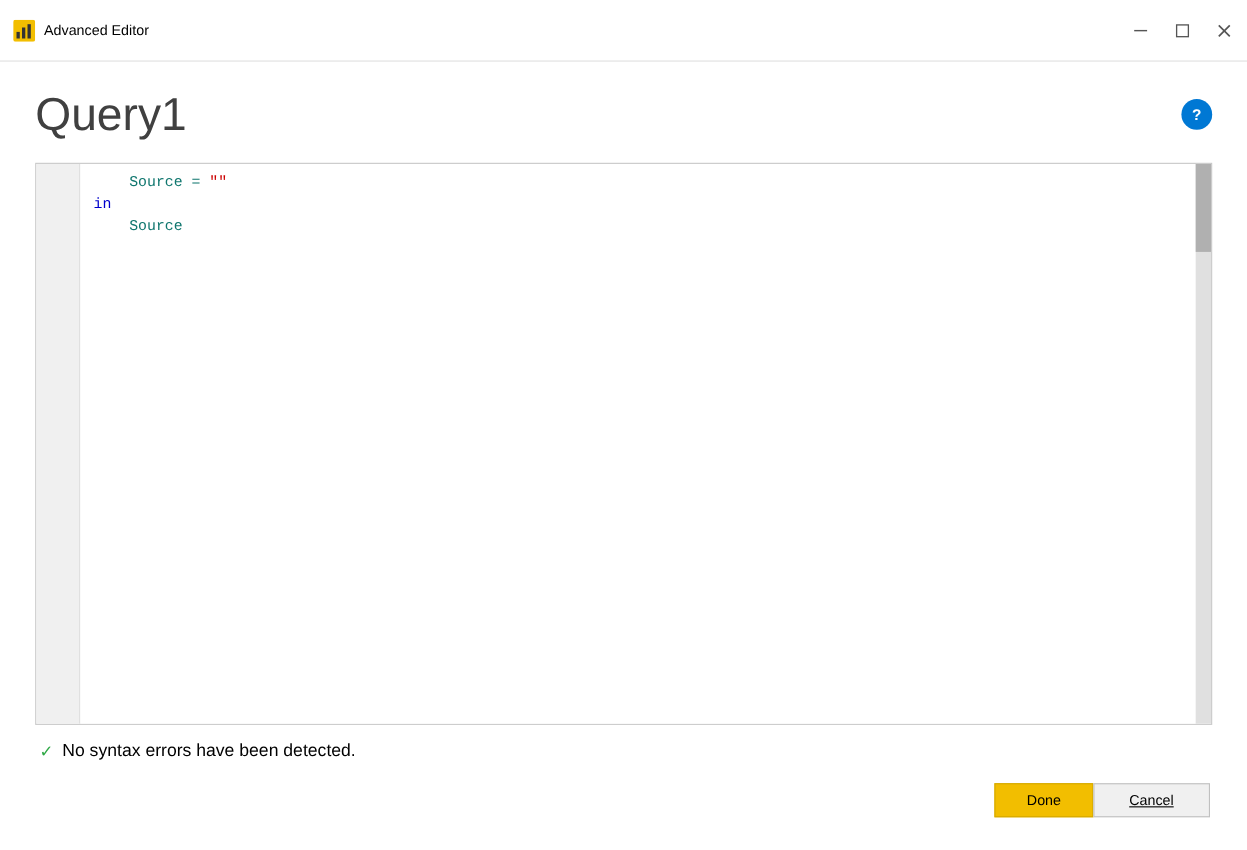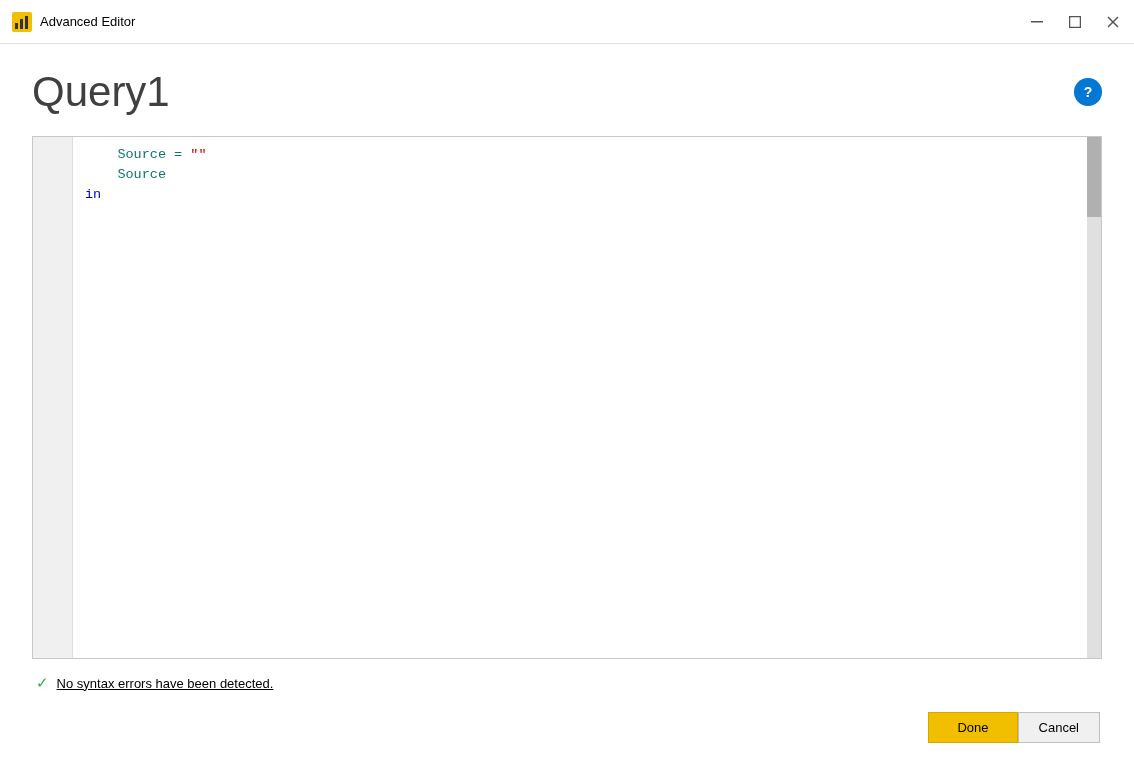--- a/index.html
+++ b/index.html
@@ -18,21 +18,21 @@
 
     .window {
       width: 1134px;
       height: 773px;
       background: #ffffff;
       display: flex;
       flex-direction: column;
     }
 
     .title-bar {
-      height: 44px;
+      height: 56px;
       background: #ffffff;
       display: flex;
       align-items: center;
       padding: 0 12px;
       border-bottom: 1px solid #e0e0e0;
       flex-shrink: 0;
     }
 
     .title-bar-icon {
       width: 20px;
@@ -184,23 +184,22 @@
       margin-top: 6px;
     }
 
     .status-check {
       color: #2ea845;
       font-size: 15px;
       margin-right: 8px;
     }
 
     .status-text {
-      font-size: 13px;
+      font-size: 16px;
       color: #000000;
-      text-decoration: underline;
     }
 
     .footer-row {
       height: 52px;
       display: flex;
       align-items: center;
       justify-content: flex-end;
       padding: 0 2px;
       flex-shrink: 0;
     }
@@ -213,23 +212,24 @@
       padding: 7px 28px;
       cursor: pointer;
       font-family: 'Segoe UI', Arial, sans-serif;
     }
 
     .btn-cancel {
       background: #f0f0f0;
       border: 1px solid #c0c0c0;
       color: #000;
       font-size: 13px;
-      padding: 7px 20px;
+      padding: 7px 32px;
       cursor: pointer;
       font-family: 'Segoe UI', Arial, sans-serif;
+      text-decoration: underline;
     }
 
     .code-line {
       height: 20px;
       white-space: pre;
     }
 
     .kw-blue {
       color: #0000cc;
     }
@@ -291,22 +291,22 @@
 
       <div class="line-numbers">
         <div class="line-number"></div>
         <div class="line-number"></div>
         <div class="line-number"></div>
         <div class="line-number"></div>
       </div>
 
       <div class="code-area" contenteditable="true" style="">
         <div class="code-line">    <span class="code-normal">Source = </span><span class="kw-red">""</span></div>
+        <div class="code-line"><span class="kw-blue">in</span></div>
         <div class="code-line">    <span class="code-normal">Source</span></div>
-        <div class="code-line"><span class="kw-blue">in</span></div>
       </div>
 
       <div class="scrollbar-track">
         <div class="scrollbar-thumb"></div>
       </div>
     </div>
 
     <div class="status-bar">
       <span class="status-check">✓</span>
       <span class="status-text">No syntax errors have been detected.</span>

